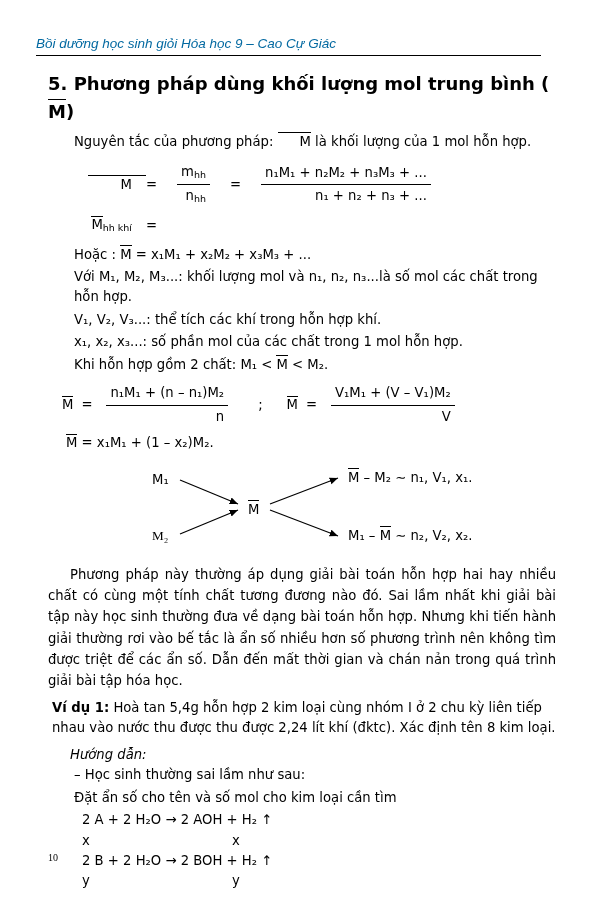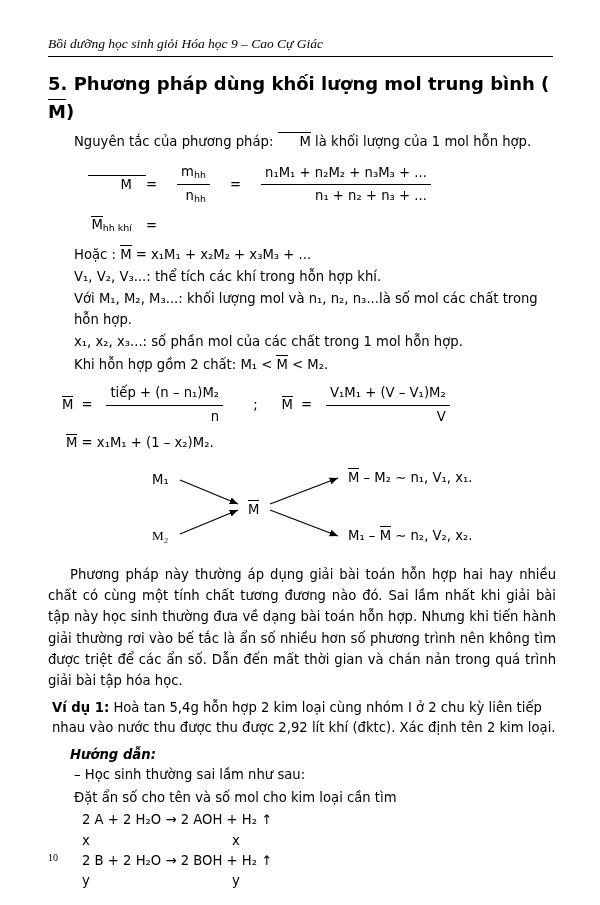--- a/index.html
+++ b/index.html
@@ -17,27 +17,27 @@
   }
   .page {
     position: relative;
     width: 600px;
     height: 905px;
     padding: 0;
     box-sizing: border-box;
   }
   .header {
     position: absolute;
-    left: 48px;
+    left: 36px;
     top: 36px;
     width: 505px;
-    font-family: Liberation Serif, serif;
+    font-family: Liberation Sans, sans-serif;
     font-style: italic;
     font-size: 13.5px;
-    color: #000000;
+    color: #0369a1;
     padding-bottom: 4px;
     border-bottom: 1px solid #000;
   }
   .content {
     position: absolute;
     left: 48px;
     top: 70px;
     width: 508px;
     font-size: 13.2px;
     line-height: 1.55;
@@ -134,21 +134,21 @@
   }
   .body-para {
     margin-top: 8px;
     text-align: justify;
     line-height: 1.62;
   }
   .example-lbl {
     font-weight: bold;
   }
   .huongdan {
-    font-weight: bold;
+    font-weight: normal;
     font-style: italic;
     padding-left: 22px;
     margin-top: 6px;
   }
   .eq-lines {
     padding-left: 34px;
     line-height: 1.55;
   }
   .eq-lines .rowpair {
     display: flex;
@@ -197,33 +197,33 @@
       <div class="eqrow">
         <span class="lhs"><span class="ovl">M</span><sub>hh khí</sub></span>
         <span class="eq">=</span>
       </div>
     </div>
 
     <div class="para indent2">
       <span>Hoặc : </span><span class="ovl">M</span><span> = x₁M₁ + x₂M₂ + x₃M₃ + ...</span>
     </div>
 
+    <div class="para indent2">Với M₁, M₂, M₃...: khối lượng mol và n₁, n₂, n₃...là số mol các chất trong hỗn hợp.</div>
     <div class="para indent2">V₁, V₂, V₃...: thể tích các khí trong hỗn hợp khí.</div>
-    <div class="para indent2">Với M₁, M₂, M₃...: khối lượng mol và n₁, n₂, n₃...là số mol các chất trong hỗn hợp.</div>
     <div class="para indent2">x₁, x₂, x₃...: số phần mol của các chất trong 1 mol hỗn hợp.</div>
 
     <div class="para indent2">
       <span>Khi hỗn hợp gồm 2 chất: M₁ &lt; </span><span class="ovl">M</span><span> &lt; M₂.</span>
     </div>
 
     <div class="two-eq">
       <span class="ovl">M</span>
       <span>=</span>
       <span class="frac">
-        <span class="num">tiếp + (n – n₁)M₂</span>
+        <span class="num">n₁M₁ + (n – n₁)M₂</span>
         <span class="den">n</span>
       </span>
       <span class="semi">;</span>
       <span class="ovl">M</span>
       <span>=</span>
       <span class="frac">
         <span class="num">V₁M₁ + (V – V₁)M₂</span>
         <span class="den">V</span>
       </span>
     </div>
@@ -248,21 +248,21 @@
       <span class="lbl" style="left:104px; top:8px;">M₁</span>
       <span class="lbl ovl" style="left:200px; top:38px;">M</span>
       <span class="lbl" style="left:104px; top:64px;font-family:Liberation Serif, serif;">M₂</span>
       <span class="lbl" style="left:300px; top:6px;"><span class="ovl">M</span><span> – M₂ ∼ n₁, V₁, x₁.</span></span>
       <span class="lbl" style="left:300px; top:64px;"><span>M₁ – </span><span class="ovl">M</span><span> ∼ n₂, V₂, x₂.</span></span>
     </div>
 
     <div class="body-para indent">Phương pháp này thường áp dụng giải bài toán hỗn hợp hai hay nhiều chất có cùng một tính chất tương đương nào đó. Sai lầm nhất khi giải bài tập này học sinh thường đưa về dạng bài toán hỗn hợp. Nhưng khi tiến hành giải thường rơi vào bế tắc là ẩn số nhiều hơn số phương trình nên không tìm được triệt để các ẩn số. Dẫn đến mất thời gian và chán nản trong quá trình giải bài tập hóa học.</div>
 
     <div class="para" style="margin-top:6px">
-      <span class="example-lbl">Ví dụ 1:</span><span> Hoà tan 5,4g hỗn hợp 2 kim loại cùng nhóm I ở 2 chu kỳ liên tiếp nhau vào nước thu được thu được 2,92 lít khí (đktc). Xác định tên 2 kim loại.</span>
+      <span class="example-lbl">Ví dụ 1:</span><span> Hoà tan 5,4g hỗn hợp 2 kim loại cùng nhóm I ở 2 chu kỳ liên tiếp nhau vào nước thu được thu được 2,24 lít khí (đktc). Xác định tên 8 kim loại.</span>
     </div>
 
     <div class="huongdan">Hướng dẫn:</div>
 
     <div class="para indent2">– Học sinh thường sai lầm như sau:</div>
     <div class="para indent2">Đặt ẩn số cho tên và số mol cho kim loại cần tìm</div>
 
     <div class="eq-lines">
       <div>2 A + 2 H₂O → 2 AOH + H₂ ↑</div>
       <div class="rowpair">

